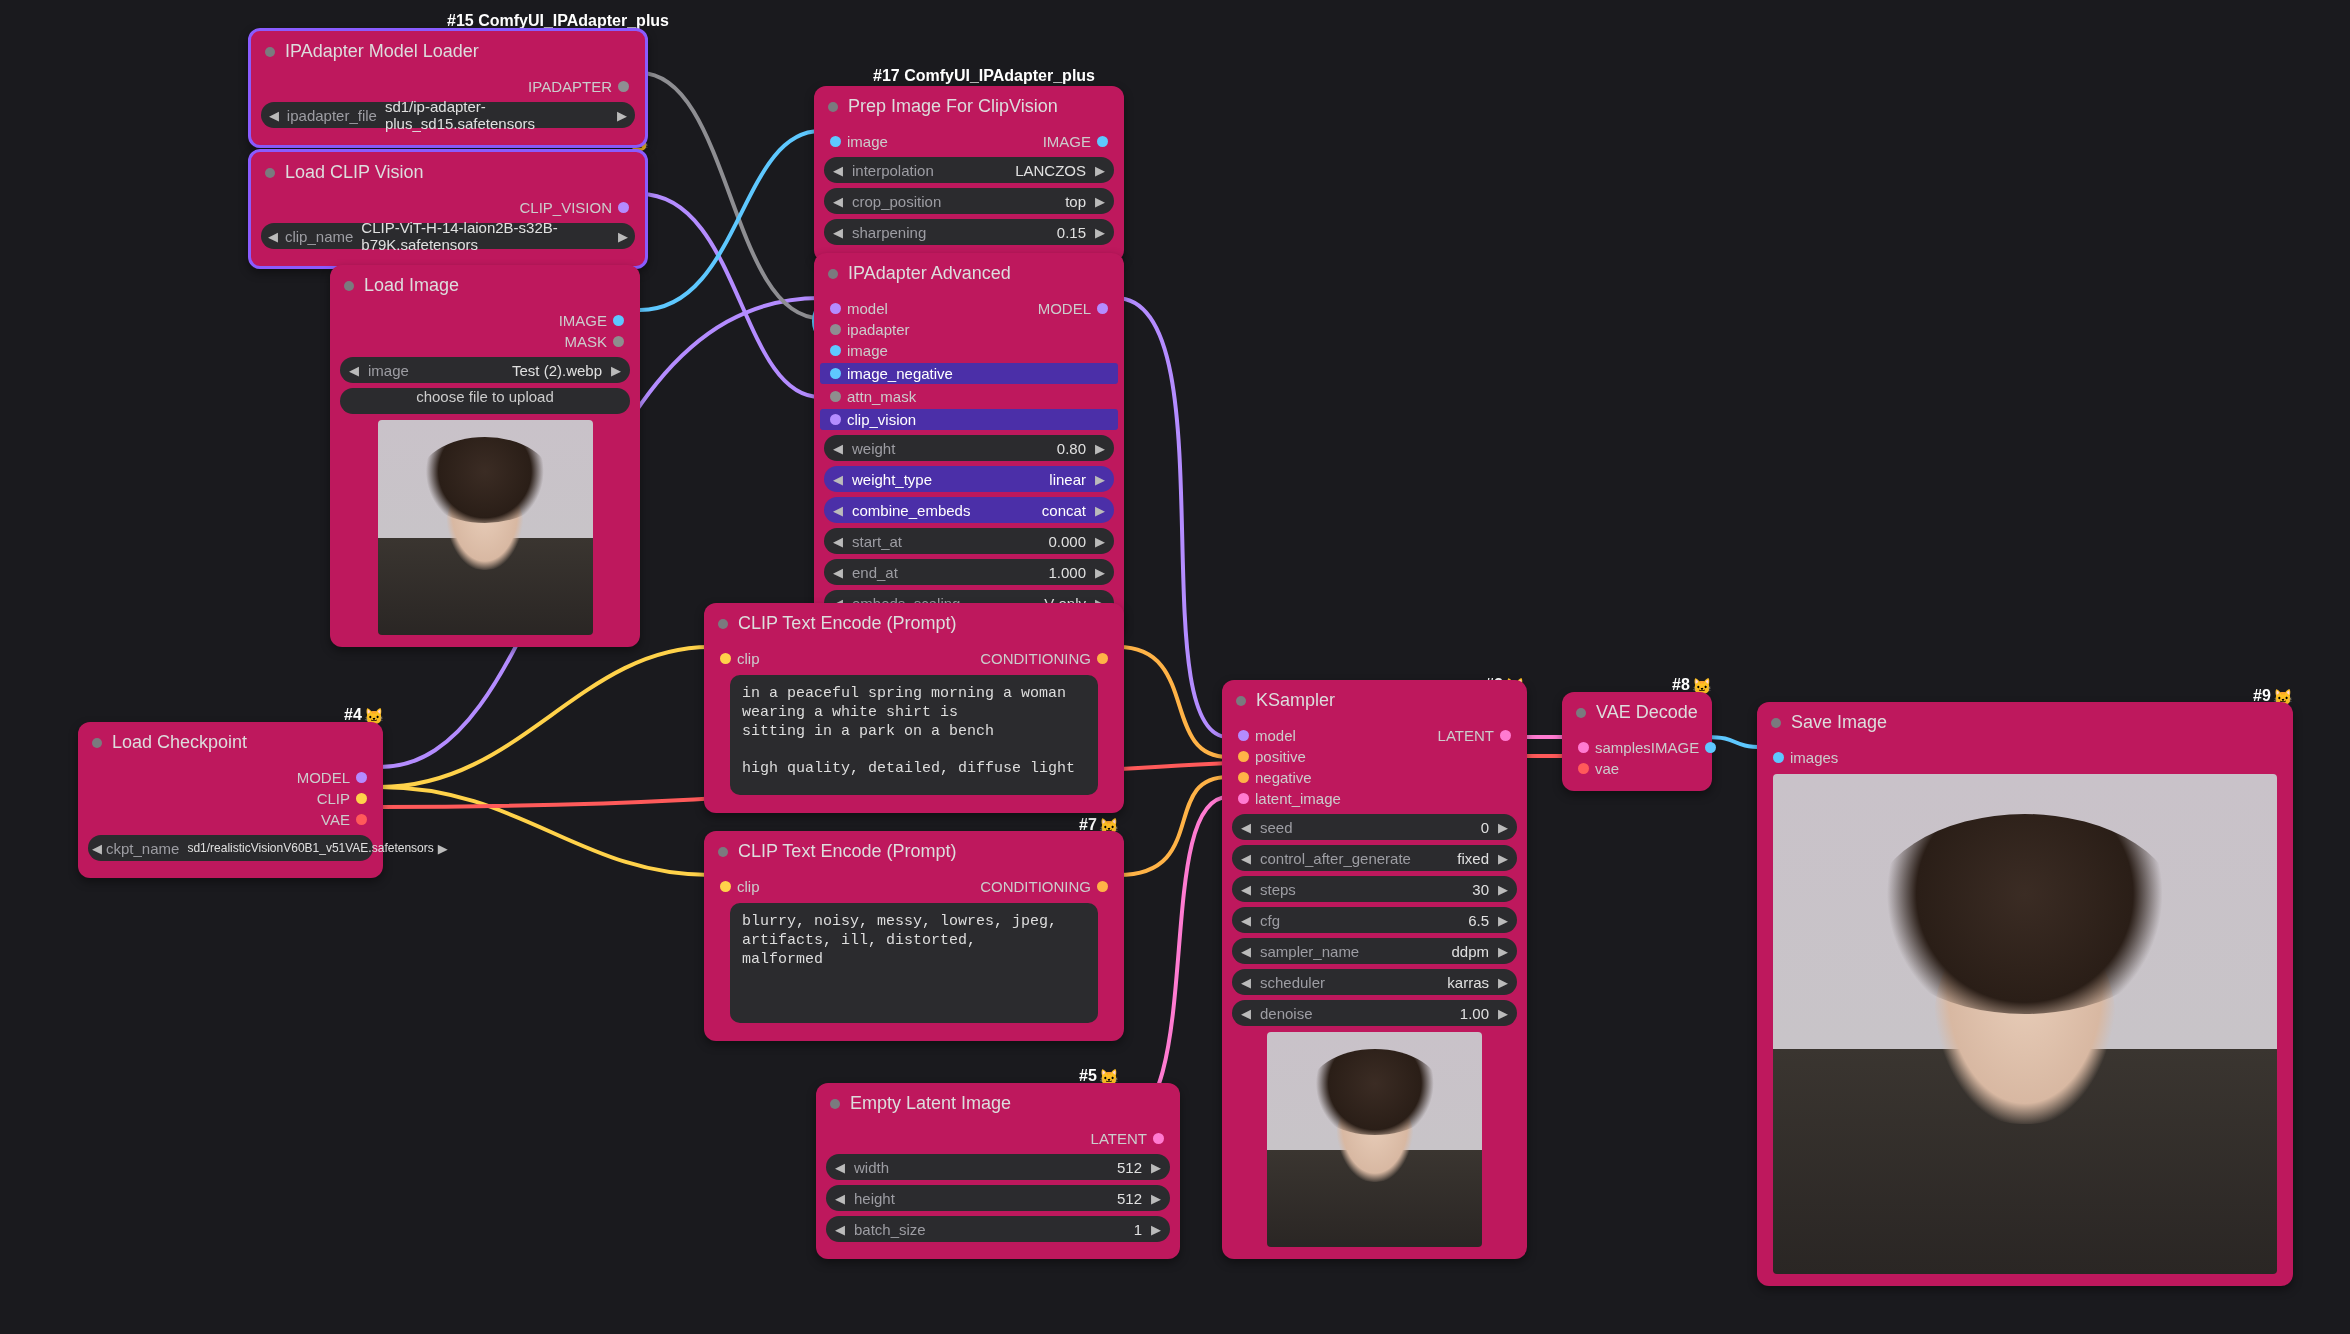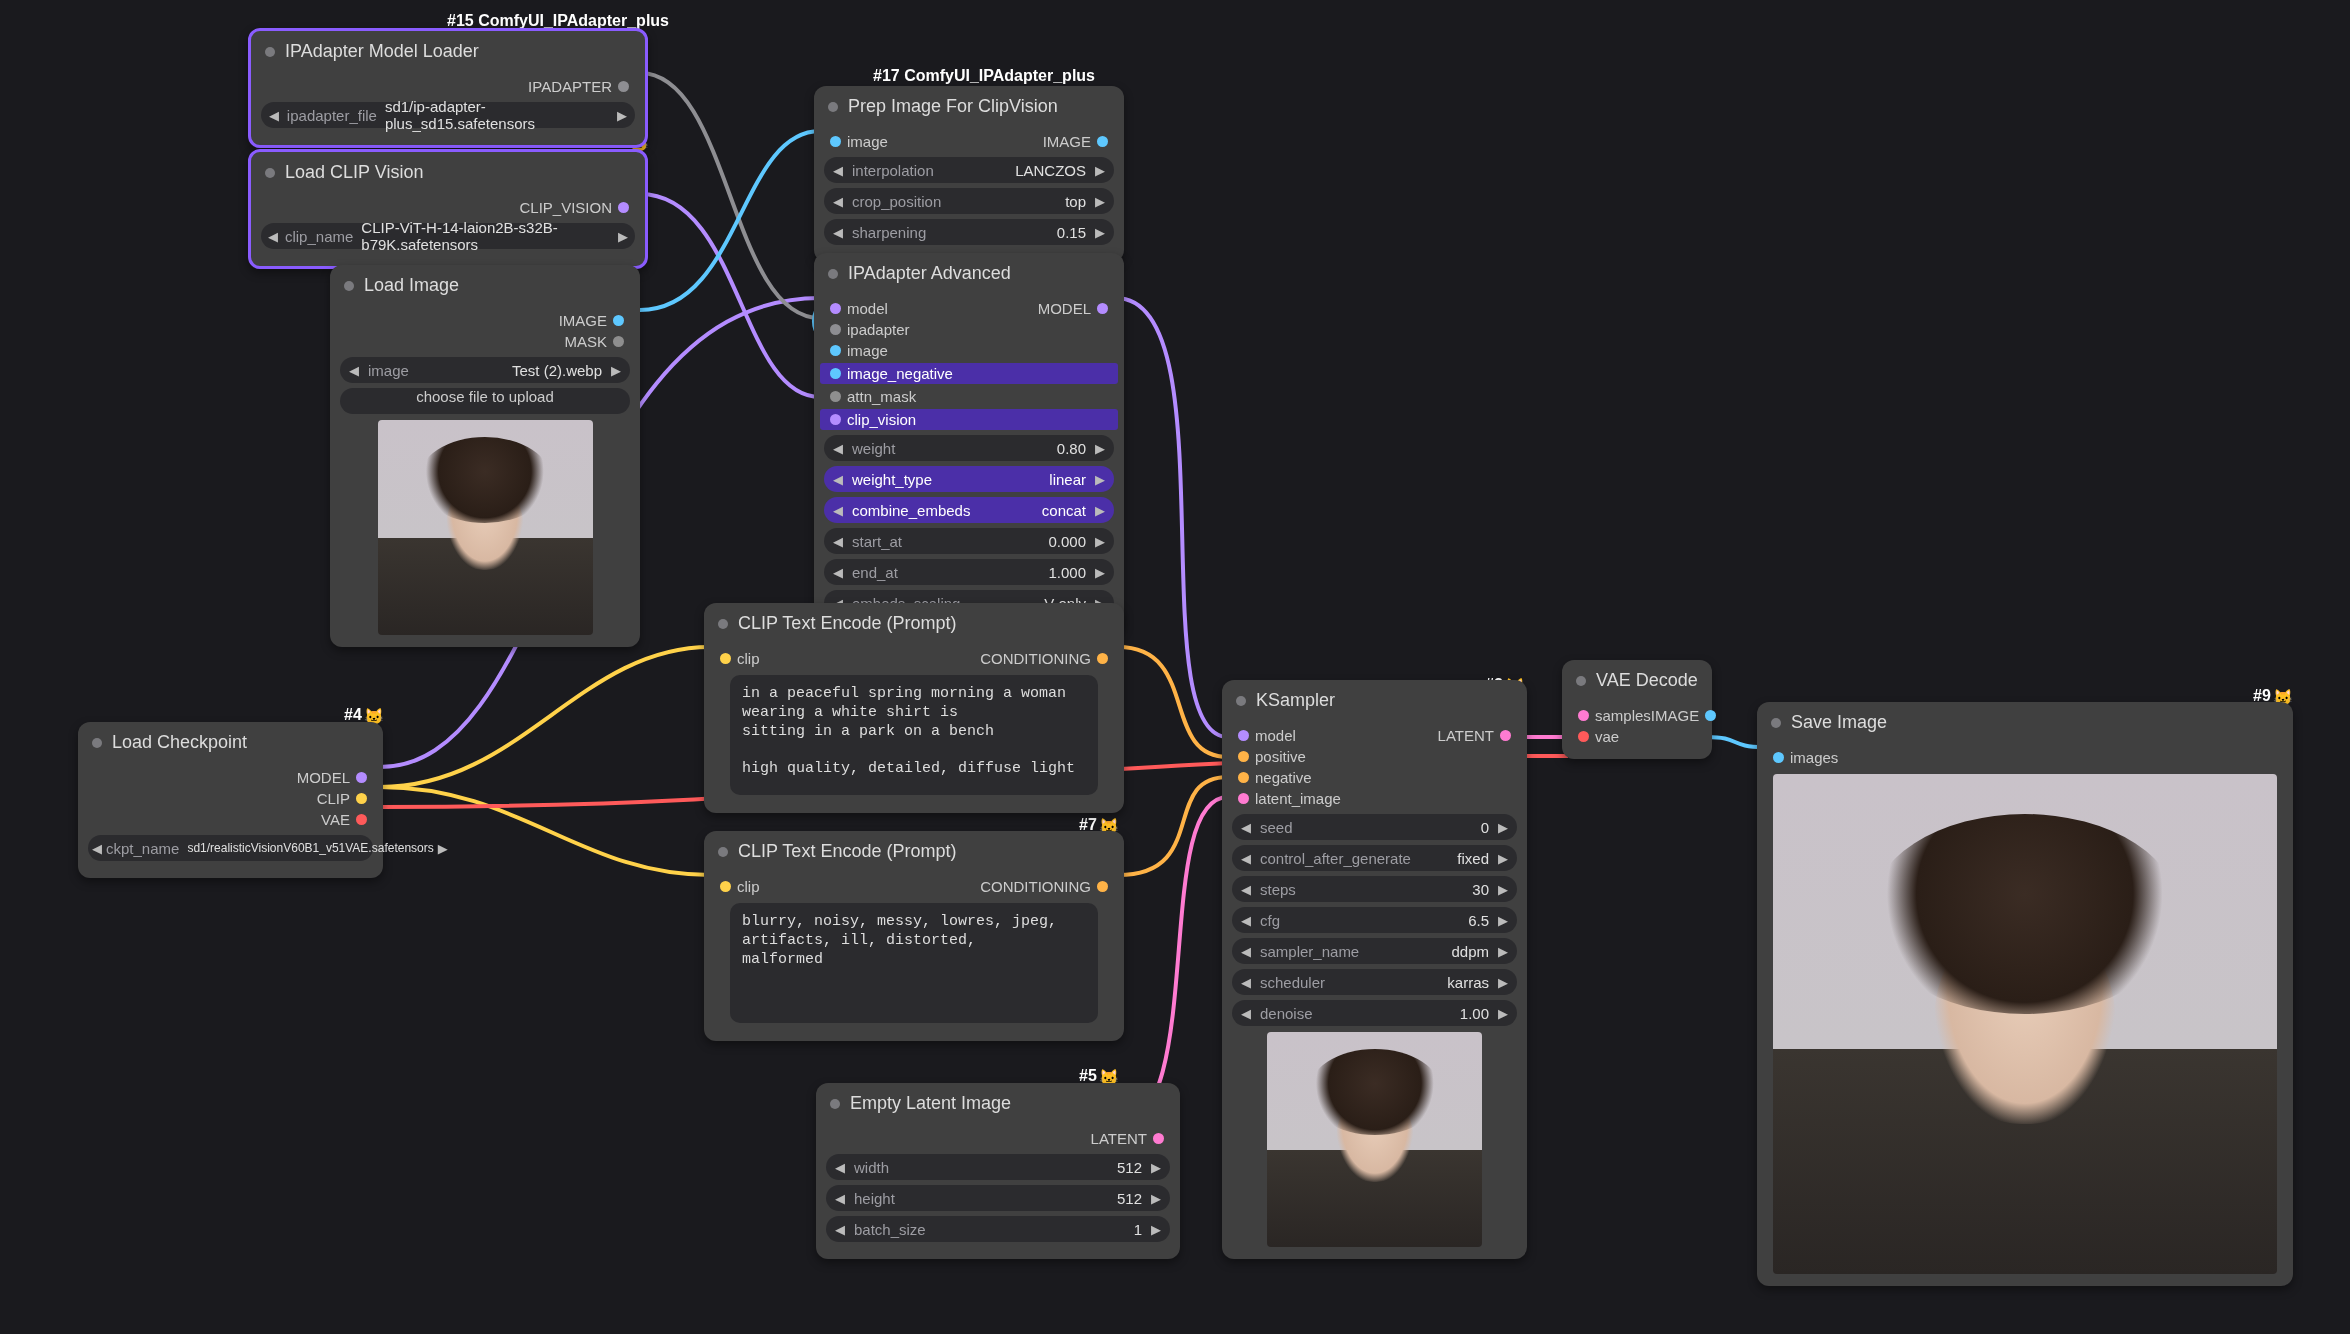--- a/index.html
+++ b/index.html
@@ -3,21 +3,21 @@
 <meta charset="utf-8">
 <style>
 html,body{margin:0;padding:0;background:#1a1a1e;color:#bbb;font-family:Arial,Helvetica,sans-serif;font-size:16px;overflow:hidden;width:2350px;height:1334px}
 .canvas{position:relative;width:2350px;height:1334px}
 svg.wires{position:absolute;inset:0;width:100%;height:100%;pointer-events:none}
 
 .tag{position:absolute;font-size:16px;color:#ffffff;font-weight:600}
 .tag .cat{display:inline-block;vertical-align:-2px;font-size:16px;margin-left:3px}
 .tag.center{transform:translateX(-50%)}
 
-.node{position:absolute;background:#404040;border-radius:12px;box-shadow:0 4px 10px rgba(0,0,0,.4)}
+.node{position:absolute;background:#be185d;border-radius:12px;box-shadow:0 4px 10px rgba(0,0,0,.4)}
 .node.bordered{box-sizing:border-box;border:3px solid #8a5cff}
 .node-header{display:flex;align-items:center;gap:10px;padding:10px 14px;font-size:18px;color:#ddd;font-weight:500}
 .hdr-dot{width:10px;height:10px;border-radius:50%;background:#7a7a7e}
 .node-body{padding:4px 10px 12px 10px}
 
 .portrow{display:flex;align-items:center;font-size:15px;color:#ccc;padding:2px 0}
 .portrow.left{justify-content:flex-start}
 .portrow.right{justify-content:flex-end}
 .portdot{width:11px;height:11px;border-radius:50%;margin:0 6px;flex:0 0 auto}
 
@@ -463,21 +463,21 @@
           <span class="spacer"></span>
           <span class="wval">1.00</span>
           <span class="arrow">▶</span>
         </div>
     <div class="preview">
           <div class="preview-box portrait" style="width:215px;height:215px"></div>
         </div>
   </div>
 </div>
 
-<div class="node" style="left:1562px;top:660px;width:150px">
+<div class="node" style="left:1562px;top:692px;width:150px">
   <div class="node-header">
     <span class="hdr-dot"></span>
     <span>VAE Decode</span>
   </div>
   <div class="node-body">
     <div style="display:flex;justify-content:space-between">
       <div class="portrow left">
             <span class="portdot" style="background:#ff7bd1"></span>
             <span>samples</span>
           </div>

